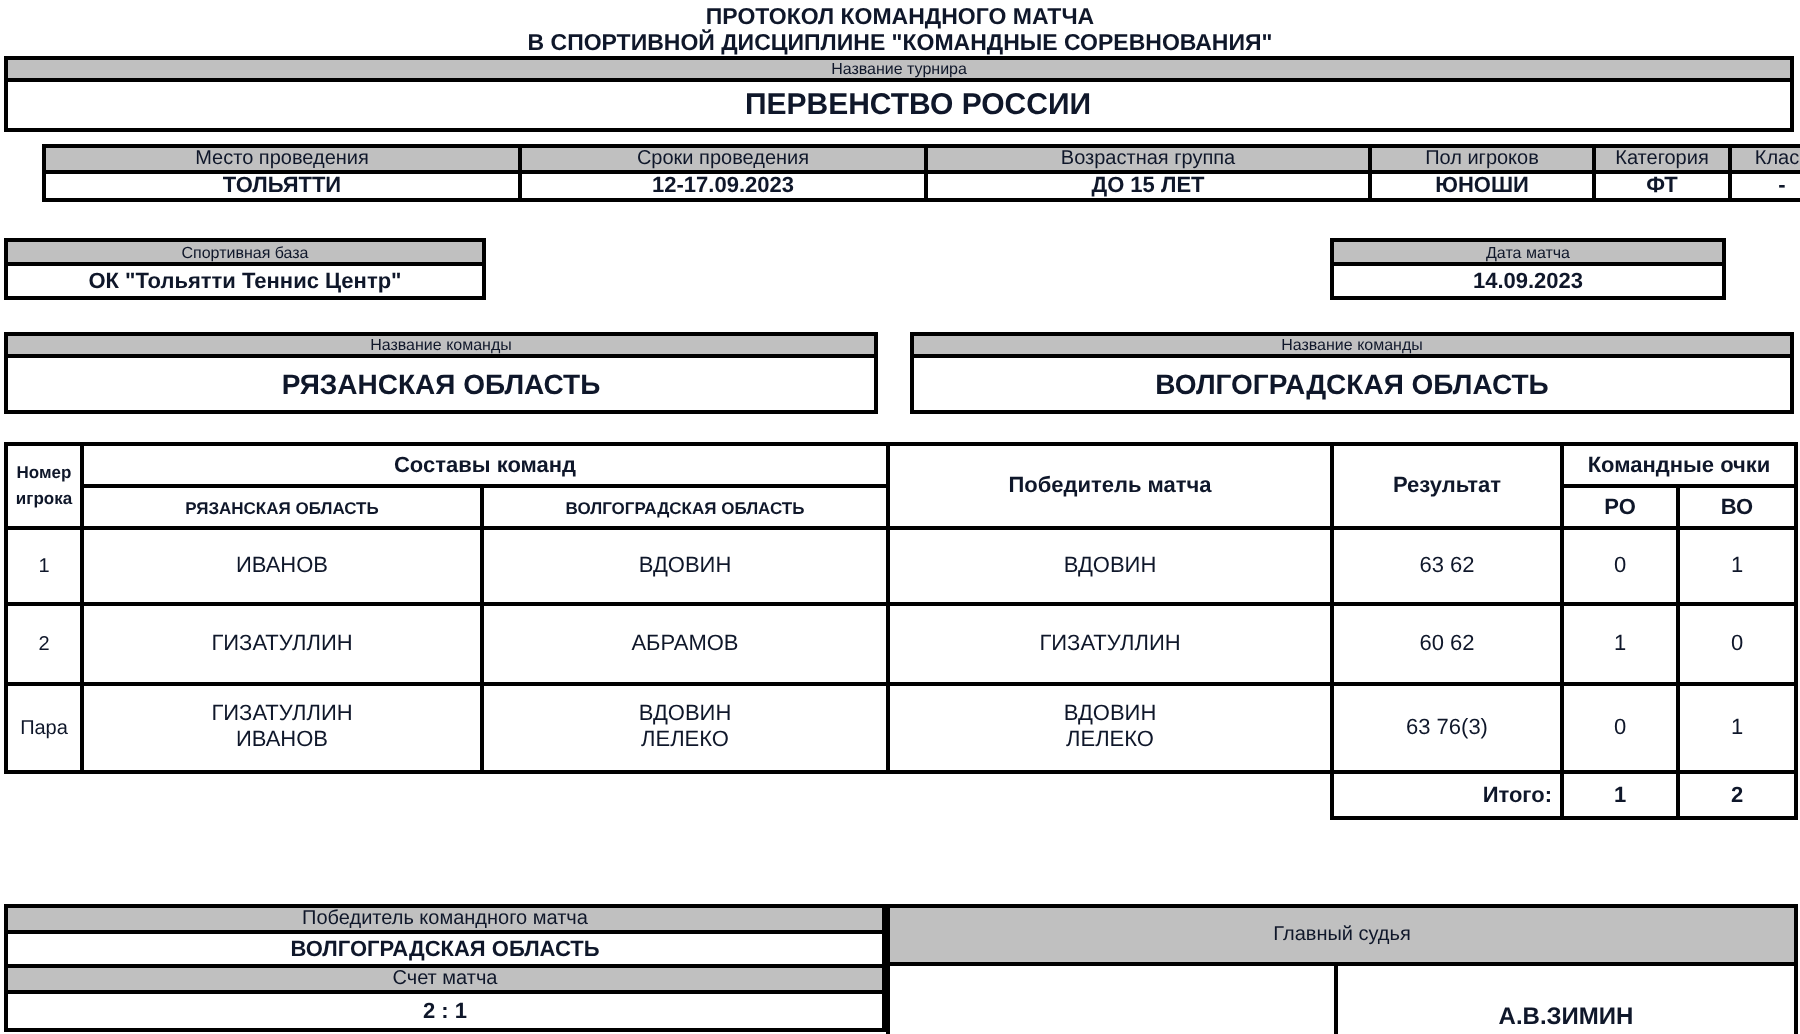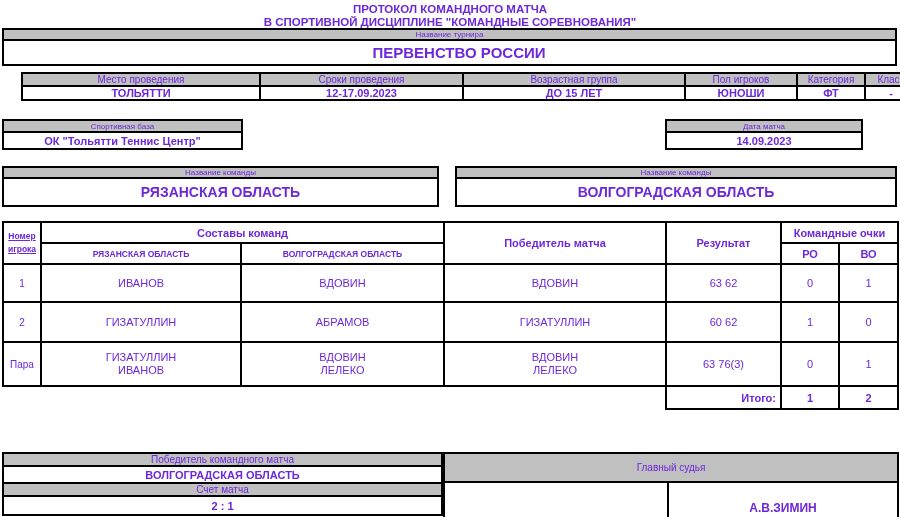--- a/index.html
+++ b/index.html
@@ -1,33 +1,33 @@
 <!DOCTYPE html>
 <html><head>
 <meta charset="utf-8">
 <style>
   html,body{margin:0;padding:0;background:#fff;}
   .page{
     position:relative;width:900px;height:517px;background:#ffffff;
-    font-family:"Liberation Sans","DejaVu Sans",sans-serif;color:#6d28d9;
+    font-family:"Liberation Sans","DejaVu Sans",sans-serif;color:#0f172a;
     overflow:hidden;
   }
   .doc-title{position:absolute;left:0;top:3px;width:100%;text-align:center;
     font-weight:bold;font-size:11.5px;line-height:12.5px;}
   table{border-collapse:collapse;table-layout:fixed;position:absolute;}
   td{border:2px solid #000;padding:0;text-align:center;vertical-align:middle;overflow:hidden;}
   .gray{background:#c0c0c0;}
   .lbl-sm{font-size:8px;line-height:9px;}
   .lbl{font-size:10px;}
   .val{font-weight:bold;font-size:11px;}
   .val-lg{font-weight:bold;font-size:15px;padding-left:19px;}
   .team-name{font-weight:bold;font-size:14px;}
   .th{font-weight:bold;font-size:11px;}
   .th-sm{font-size:8.5px;}
-  .th-xs{font-size:8.5px;text-decoration:underline;}
+  .th-xs{font-size:8.5px;}
   .cell{font-size:11px;}
   .num{font-size:10px;}
   .preline{white-space:pre-line;line-height:13px;}
   .nob{border:none;}
   .total-lbl{font-weight:bold;font-size:11px;text-align:right;padding-right:4px;}
   .total-val{font-weight:bold;font-size:11px;}
   .sig{vertical-align:bottom;font-size:8px;padding-bottom:3px;}
   .sig-name-cell{vertical-align:bottom;padding-bottom:3px;}
   .sig-name{font-weight:bold;font-size:12px;margin-bottom:3px;}
   .sig-cap{font-size:8px;}

